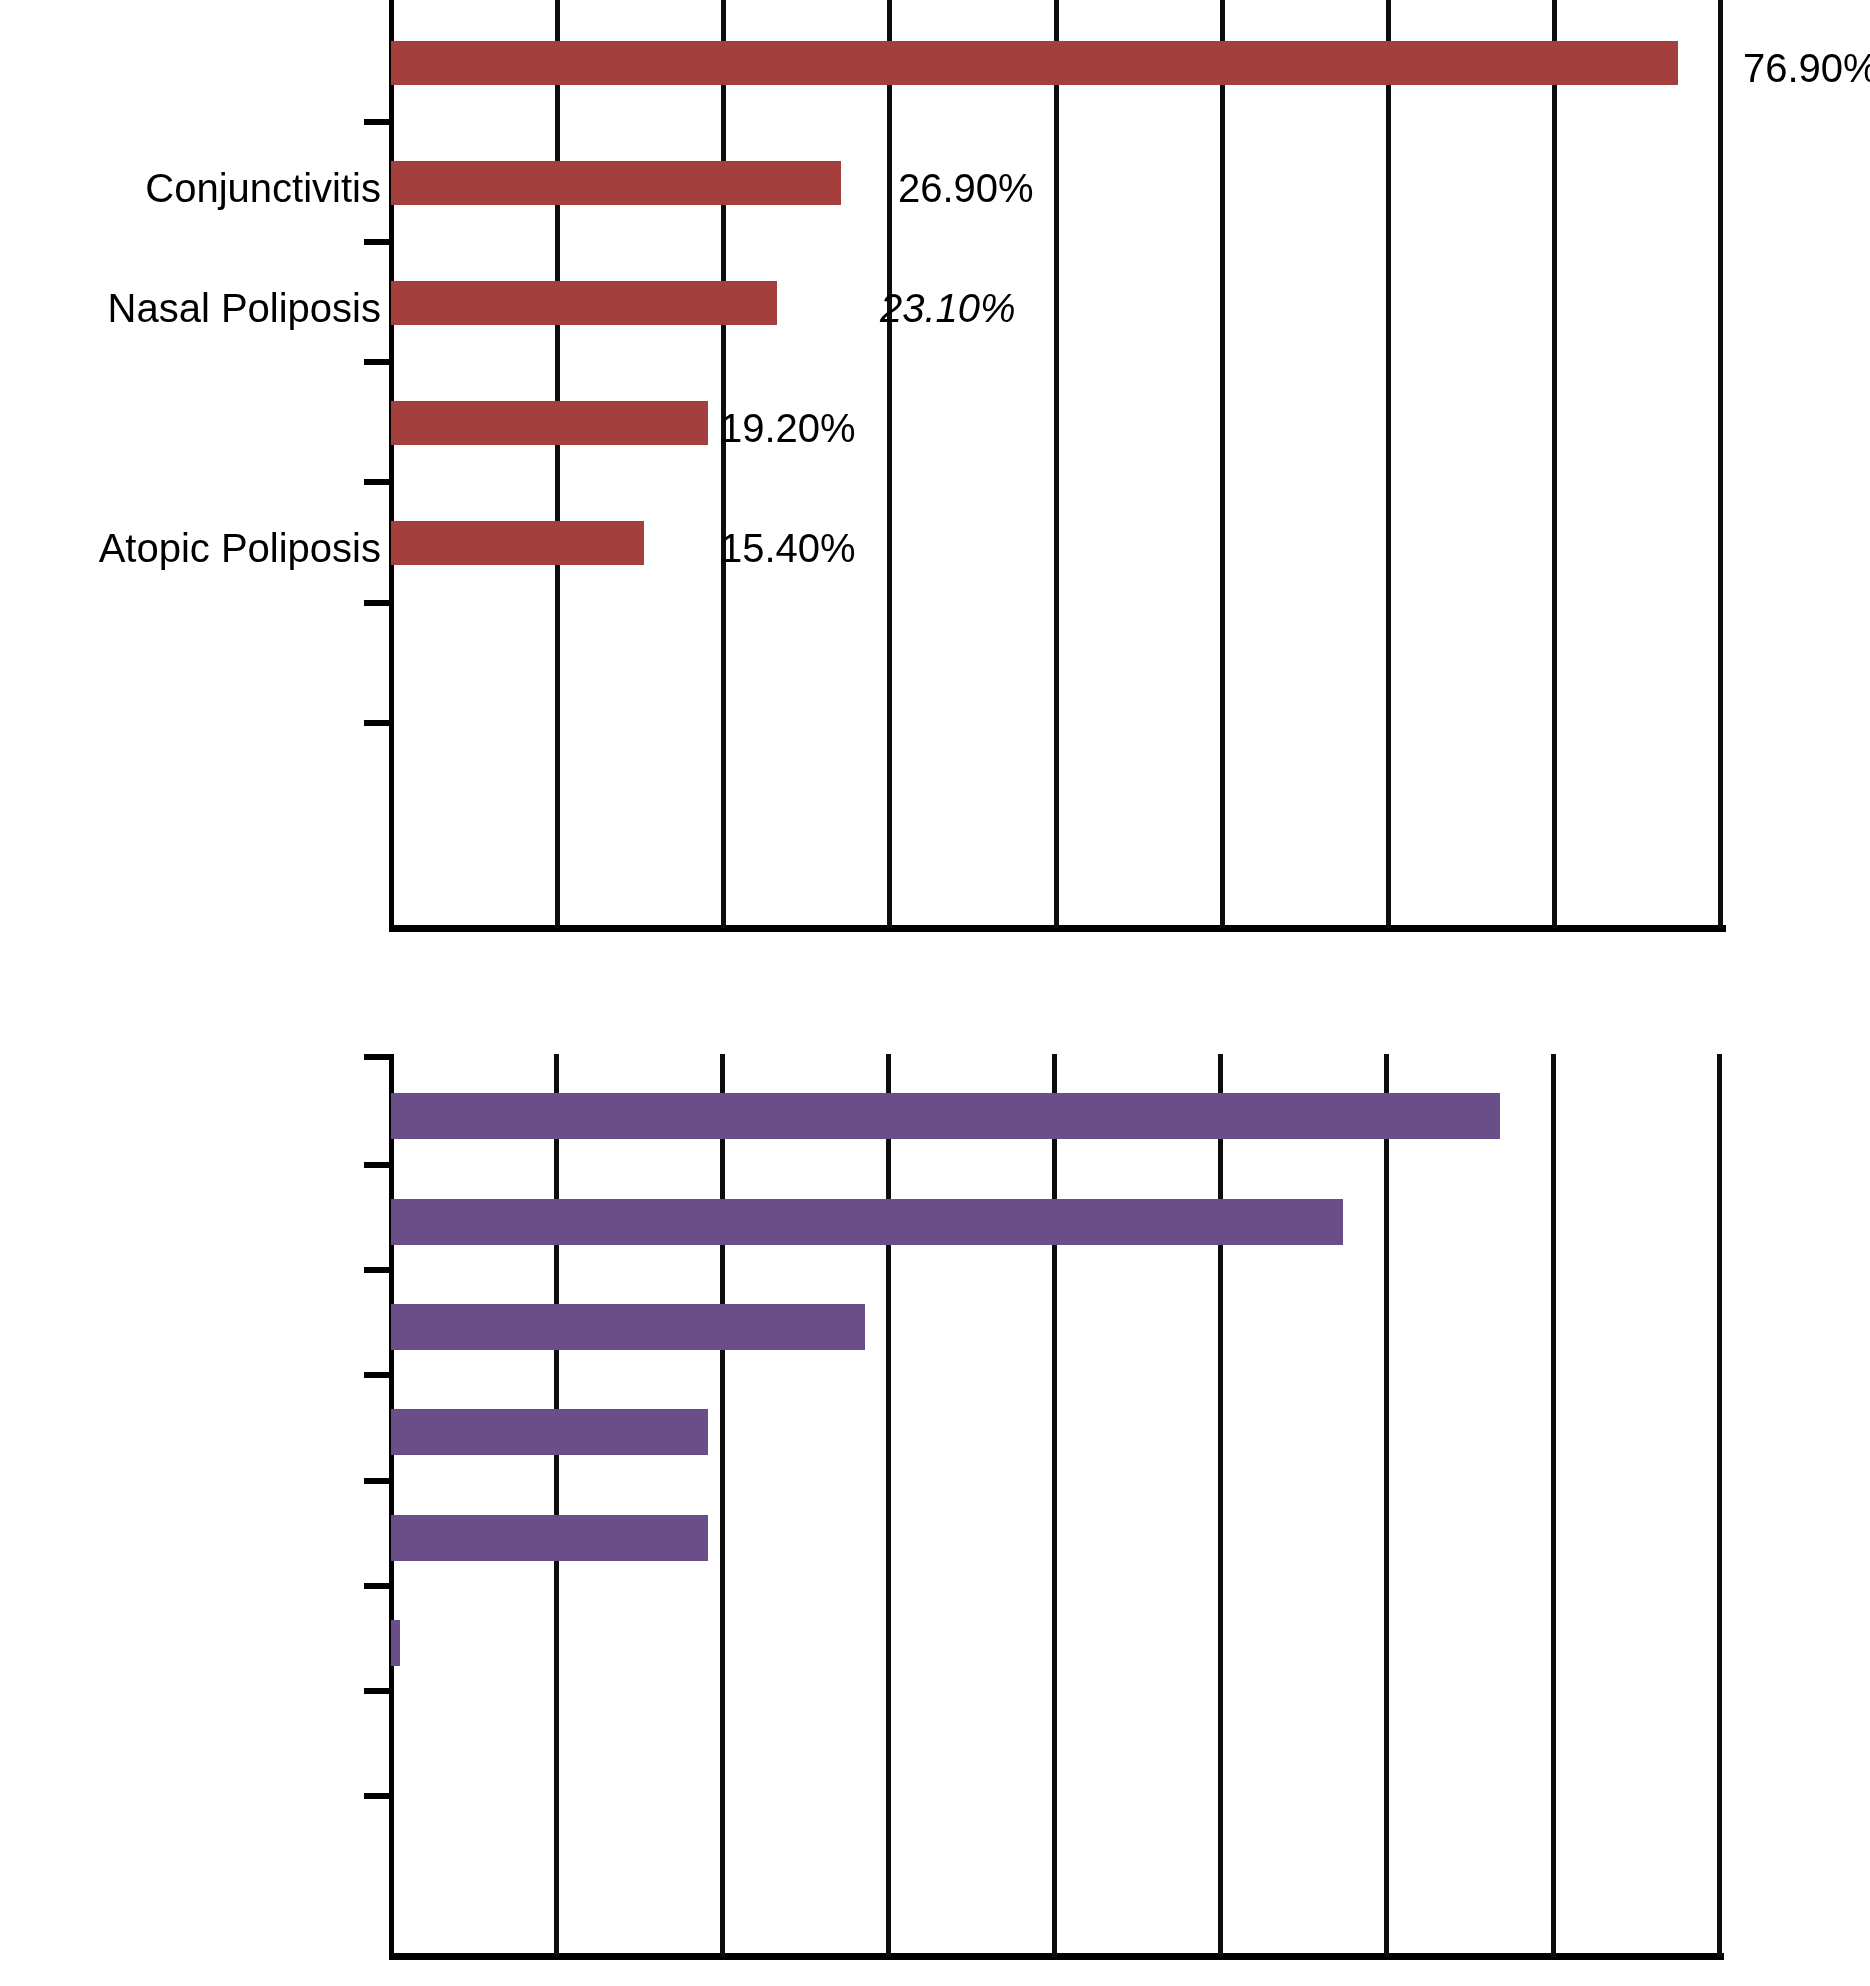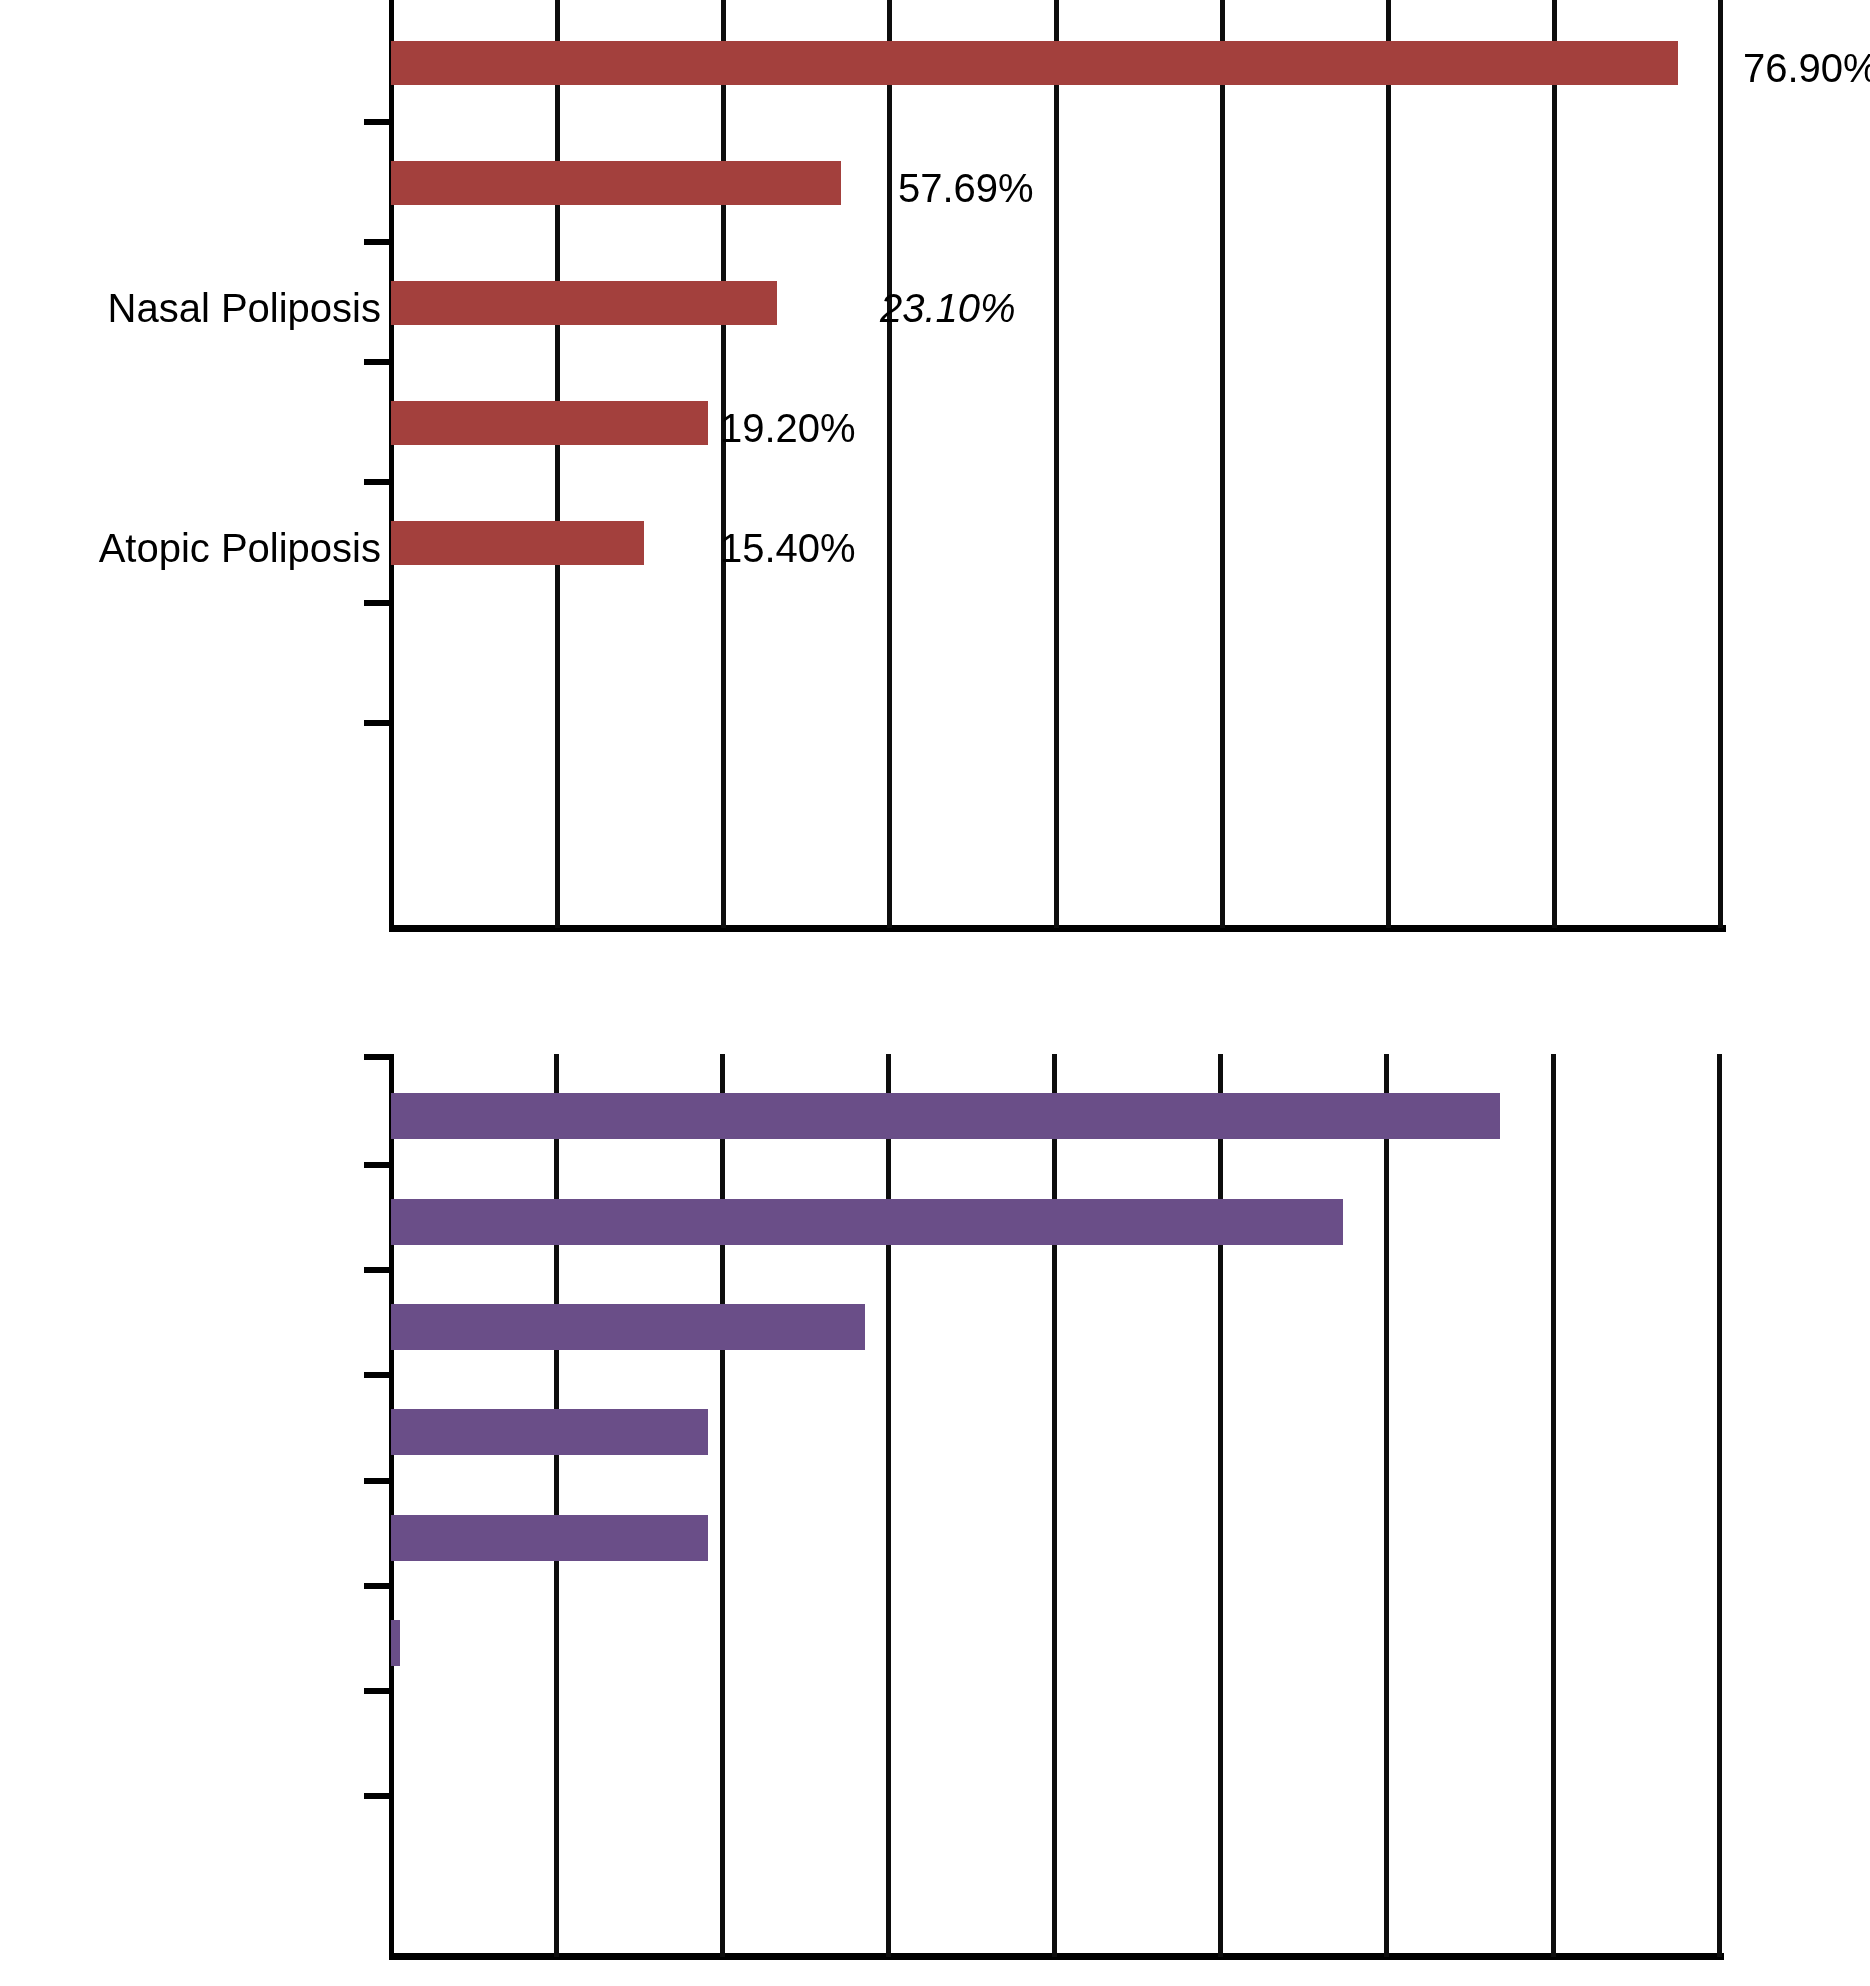--- a/index.html
+++ b/index.html
@@ -62,25 +62,26 @@
         <div class="bar bar-red" style="width:386px;"></div>
       </div>
       <div class="row" style="top:401px;height:44px;">
         <div class="bar bar-red" style="width:317px;"></div>
       </div>
       <div class="row" style="top:521px;height:44px;">
         <div class="bar bar-red" style="width:253px;"></div>
       </div>
     </div>
 
+    <div class="cat-label" style="left:0px;width:381px;top:168px;">Conjunctivitis</div>
     <div class="cat-label" style="left:0px;width:381px;top:288px;">Nasal Poliposis</div>
     <div class="cat-label" style="left:0px;width:381px;top:528px;">Atopic Poliposis</div>
 
     <div class="val-label" style="left:1731px;top:48px;margin-left:12px;">76.90%</div>
-    <div class="val-label" style="left:898px;top:168px;">57.69%</div>
+    <div class="val-label" style="left:898px;top:168px;">26.90%</div>
     <div class="val-label" style="left:880px;top:288px;font-style:italic;">23.10%</div>
     <div class="val-label" style="left:720px;top:408px;">19.20%</div>
     <div class="val-label" style="left:720px;top:528px;text-align:center;">15.40%</div>
   </div>
 
   <div class="panel" style="top:1054px;height:933px;">
     <div class="plot" style="left:391px;top:0px;width:1331px;height:906px;">
 
       <div class="axis-left" style="left:-2.5px;height:906px;"></div>
       <div class="axis-bottom" style="bottom:0px;width:1333px;"></div>

